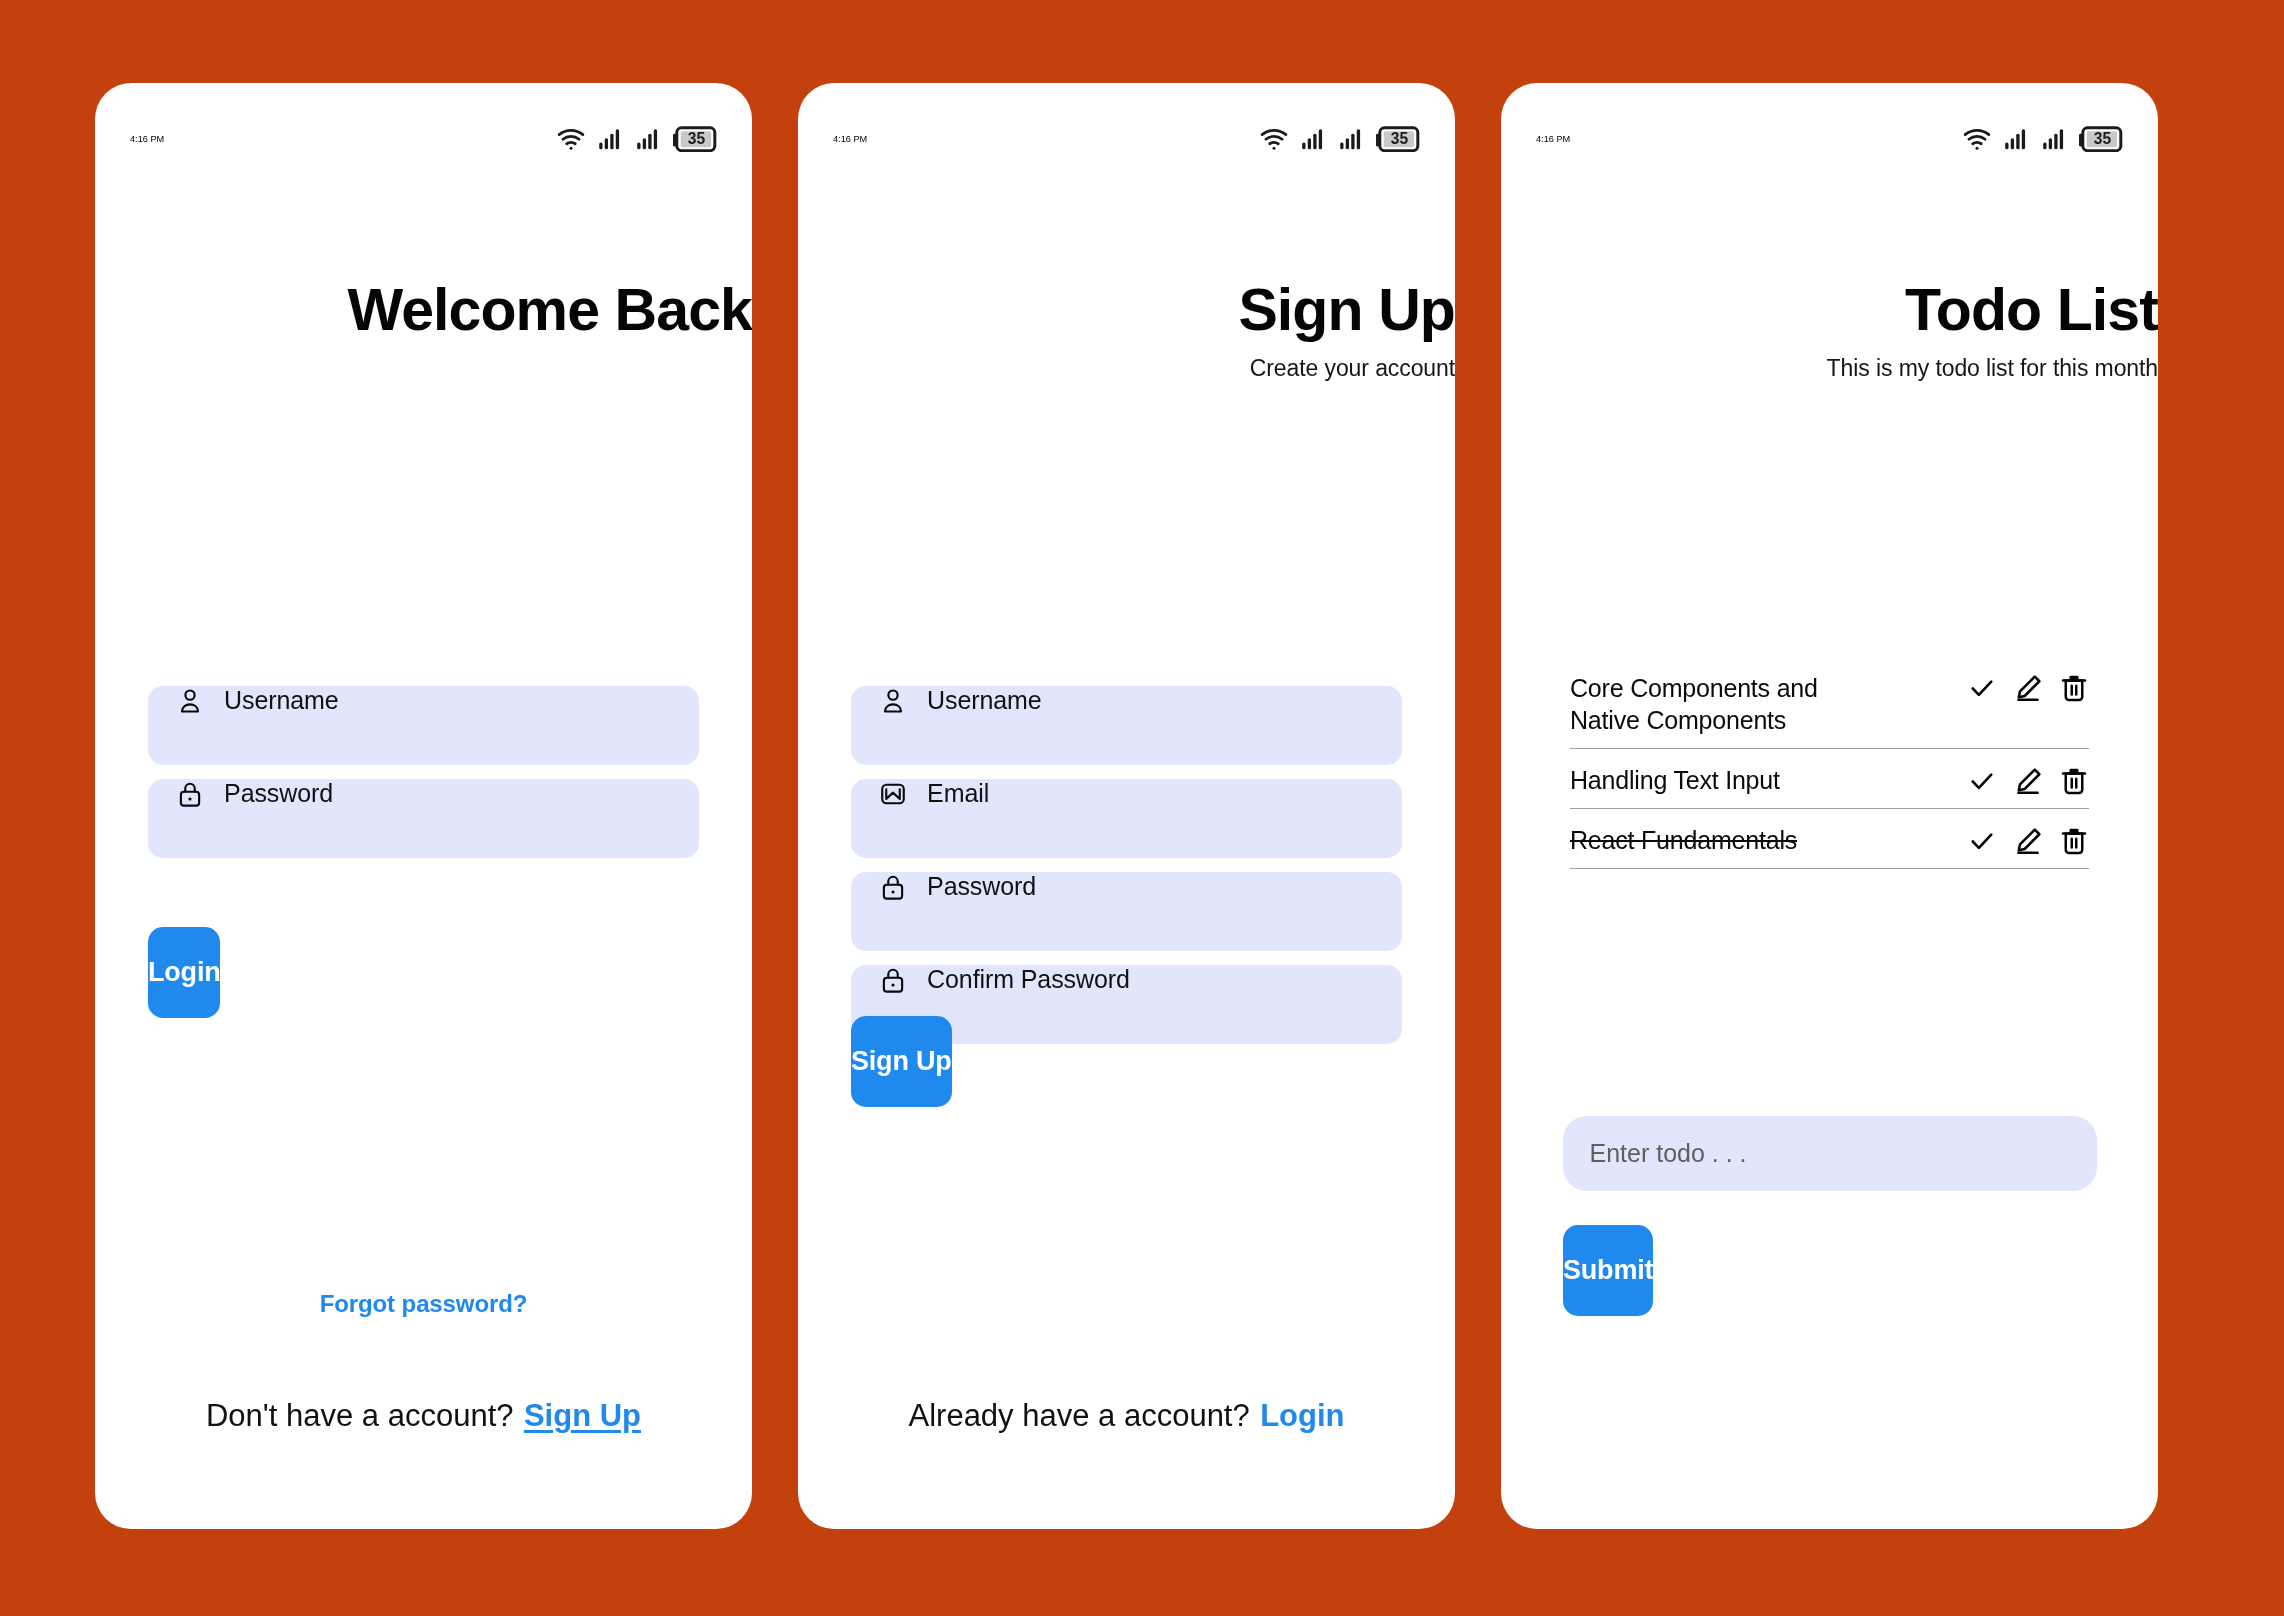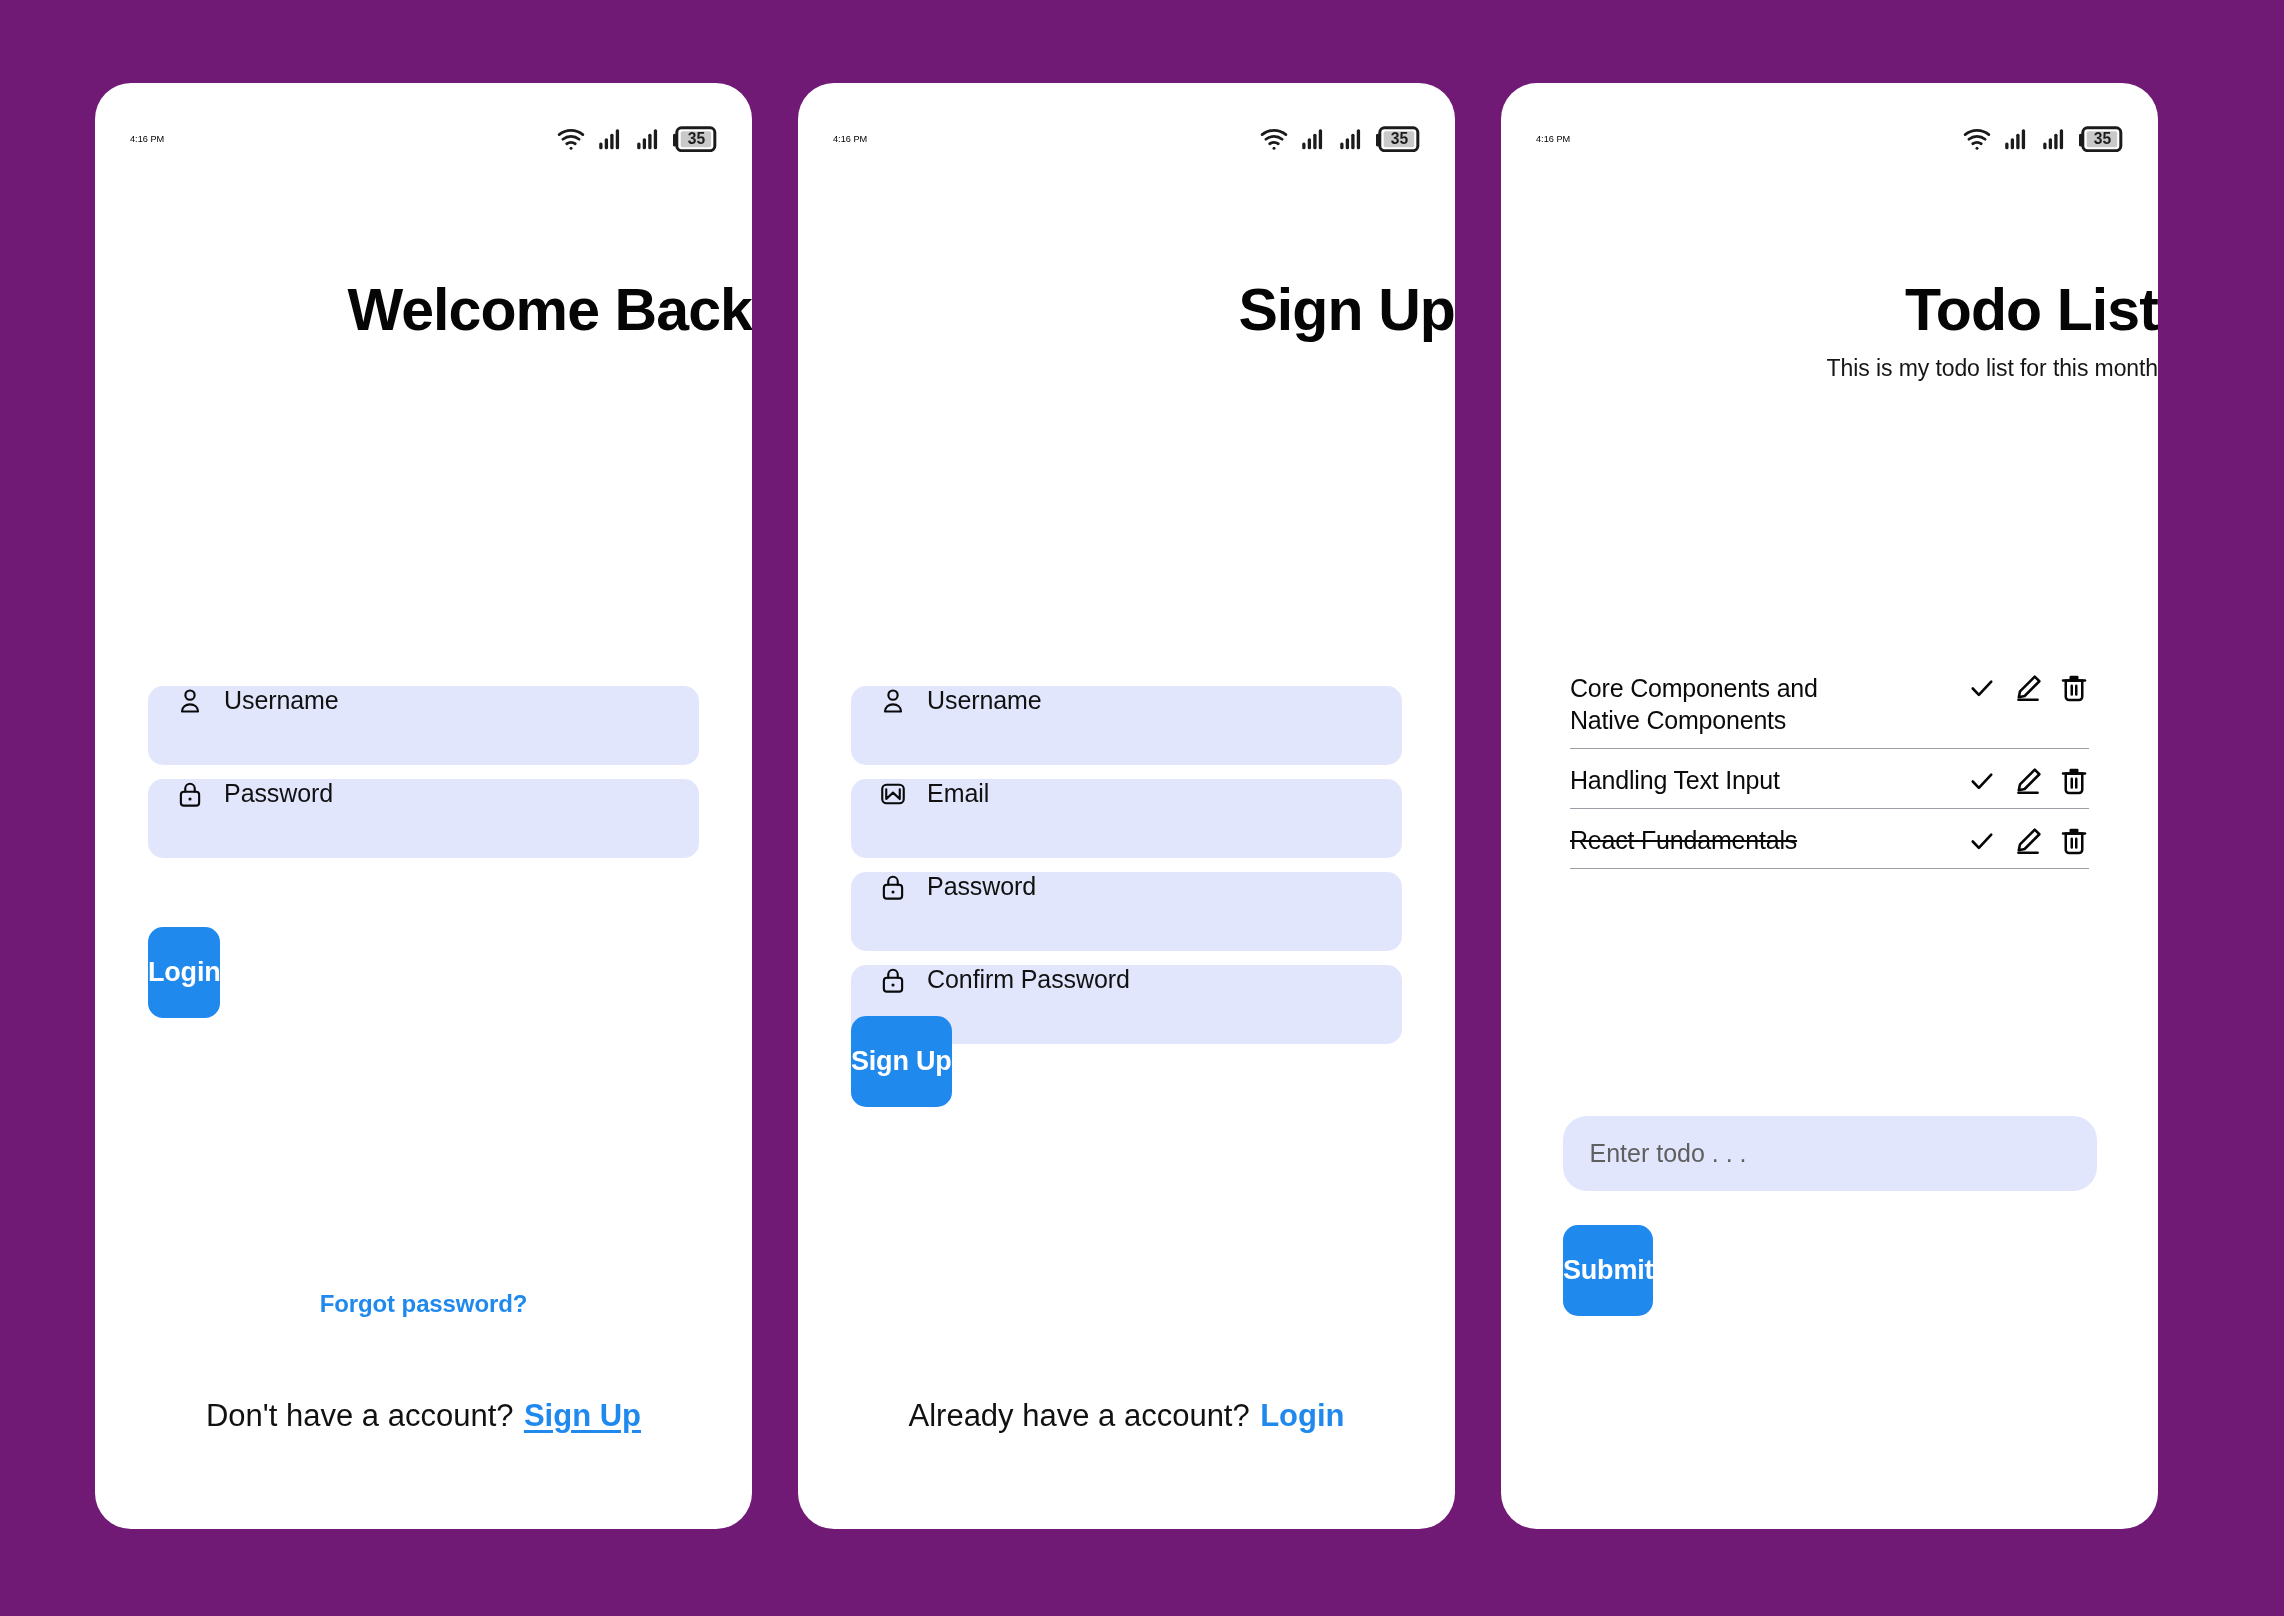--- a/index.html
+++ b/index.html
@@ -9,21 +9,21 @@
     height: 1617px;
     background: #5f809f;
     font-family: "Liberation Sans", sans-serif;
     overflow: hidden;
   }
 
   .canvas {
     position: relative;
     width: 2284px;
     height: 1617px;
-    background: #701a75;
+    background: #c2410c;
   }
 
   
   .phone {
     position: absolute;
     top: 83px;
     width: 657px;
     height: 1446px;
     background: #ffffff;
     border-radius: 36px;
@@ -352,20 +352,21 @@
             <path d="M1.4 8.4v7.8" stroke="#1b1b1b" stroke-width="3.2" stroke-linecap="round"></path>
           </svg>
           <span style="position:absolute;inset:0;display:flex;align-items:center;justify-content:center;font-size:15.6px;font-weight:600;color:#1b1b1b;padding-left:2.9px;">35</span>
         </span>
       </span>
     </div>
 
     <div class="screen-body">
       <div class="title-block">
         <div class="screen-title">Sign Up</div>
+        <div class="screen-subtitle">Create your account</div>
       </div>
 
       <div id="signup-form">
         <div class="field">
           <span class="field-icon">
             <svg viewBox="0 0 24 24" fill="none" stroke="#090909" stroke-width="1.7" stroke-linecap="round" stroke-linejoin="round">
               <circle cx="12" cy="7.3" r="3.7"></circle>
               <path d="M5.6 20.4c0-3.6 2.9-5.7 6.4-5.7s6.4 2.1 6.4 5.7z"></path>
             </svg>
           </span>

